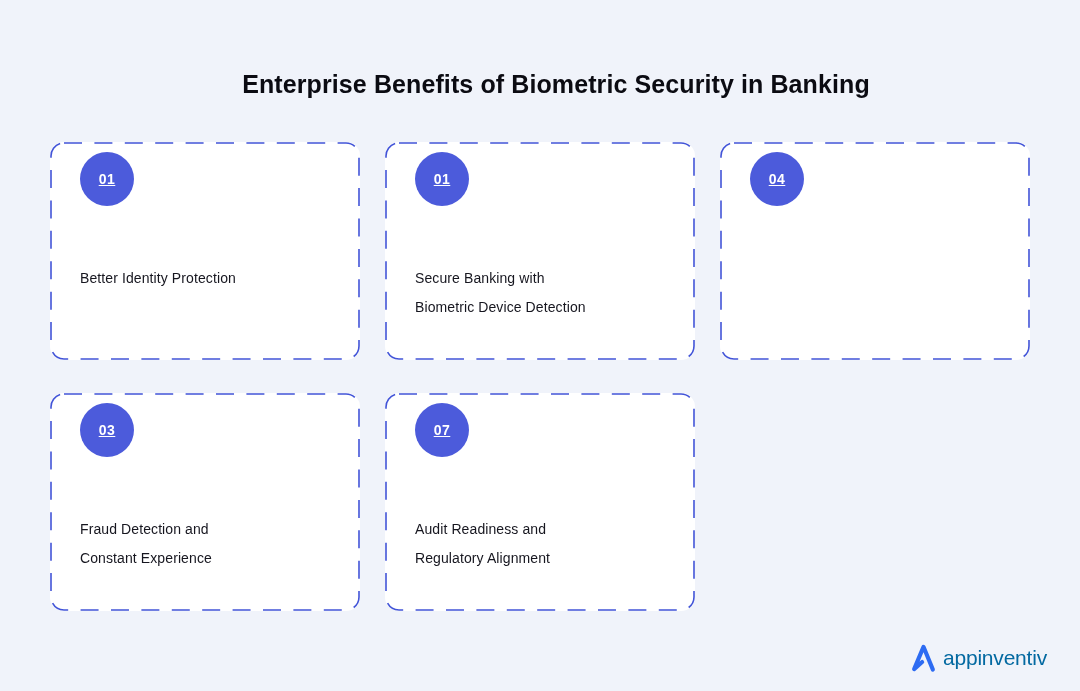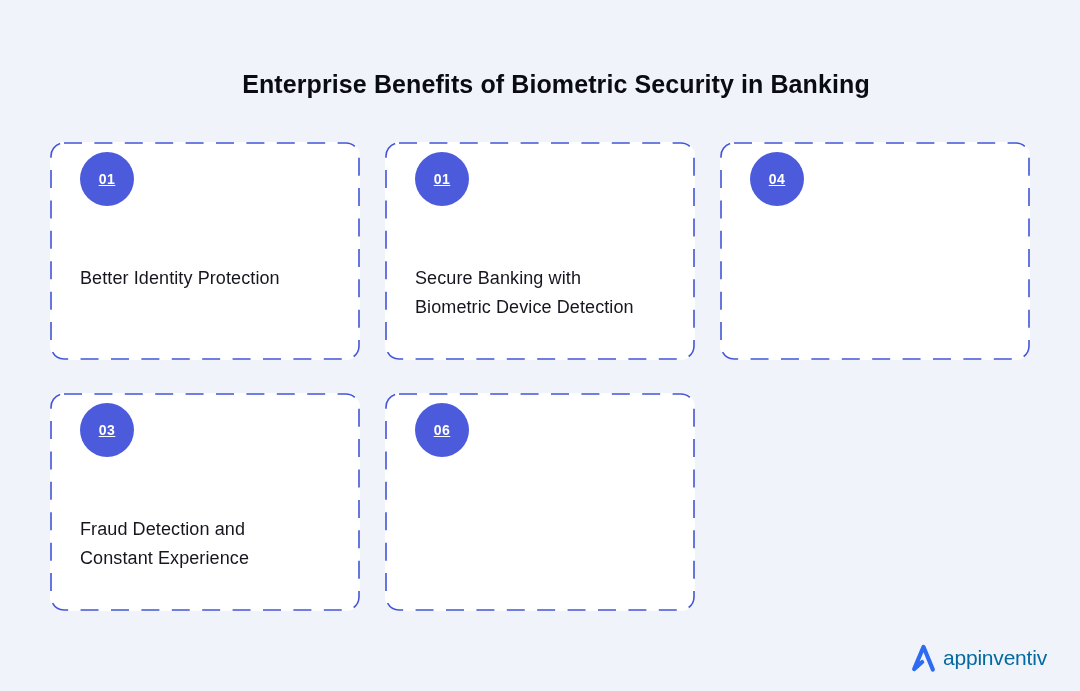--- a/index.html
+++ b/index.html
@@ -66,21 +66,21 @@
     align-items: center;
     justify-content: center;
     letter-spacing: 0.5px;
     text-decoration: underline;
   }
   .card-label {
     position: absolute;
     left: 30px;
     right: 18px;
     top: 122px;
-    font-size: 18px;
+    font-size: 14px;
     line-height: 29px;
     font-weight: 500;
     color: #16161F;
     white-space: pre-line;
     letter-spacing: 0.1px;
   }
   .logo {
     position: absolute;
     right: 33px;
     bottom: 18px;
@@ -135,21 +135,23 @@
       </svg>
       <div class="badge">03</div>
       <div class="card-label">Fraud Detection and
 Constant Experience</div>
     </div>
 
     <div class="card">
       <svg class="card-border" viewBox="0 0 310 218" xmlns="http://www.w3.org/2000/svg">
         <rect x="1" y="1" width="308" height="216" rx="13" fill="none" stroke="#4254D8" stroke-width="1.6" stroke-dasharray="18 12.4"></rect>
       </svg>
-      <div class="badge">06</div>
+      <div class="badge">07</div>
+      <div class="card-label">Audit Readiness and
+Regulatory Alignment</div>
     </div>
 
   </div>
 
   <div class="logo">
     <svg width="25" height="30" viewBox="0 0 28 32" xmlns="http://www.w3.org/2000/svg">
       <path d="M12.5 20.5 L3.5 28.5 L14 3.5 L24.5 29" fill="none" stroke="#2D6BF2" stroke-width="4.6" stroke-linejoin="round" stroke-linecap="round"></path>
     </svg>
     <span class="logo-text">appinventiv</span>
   </div>

